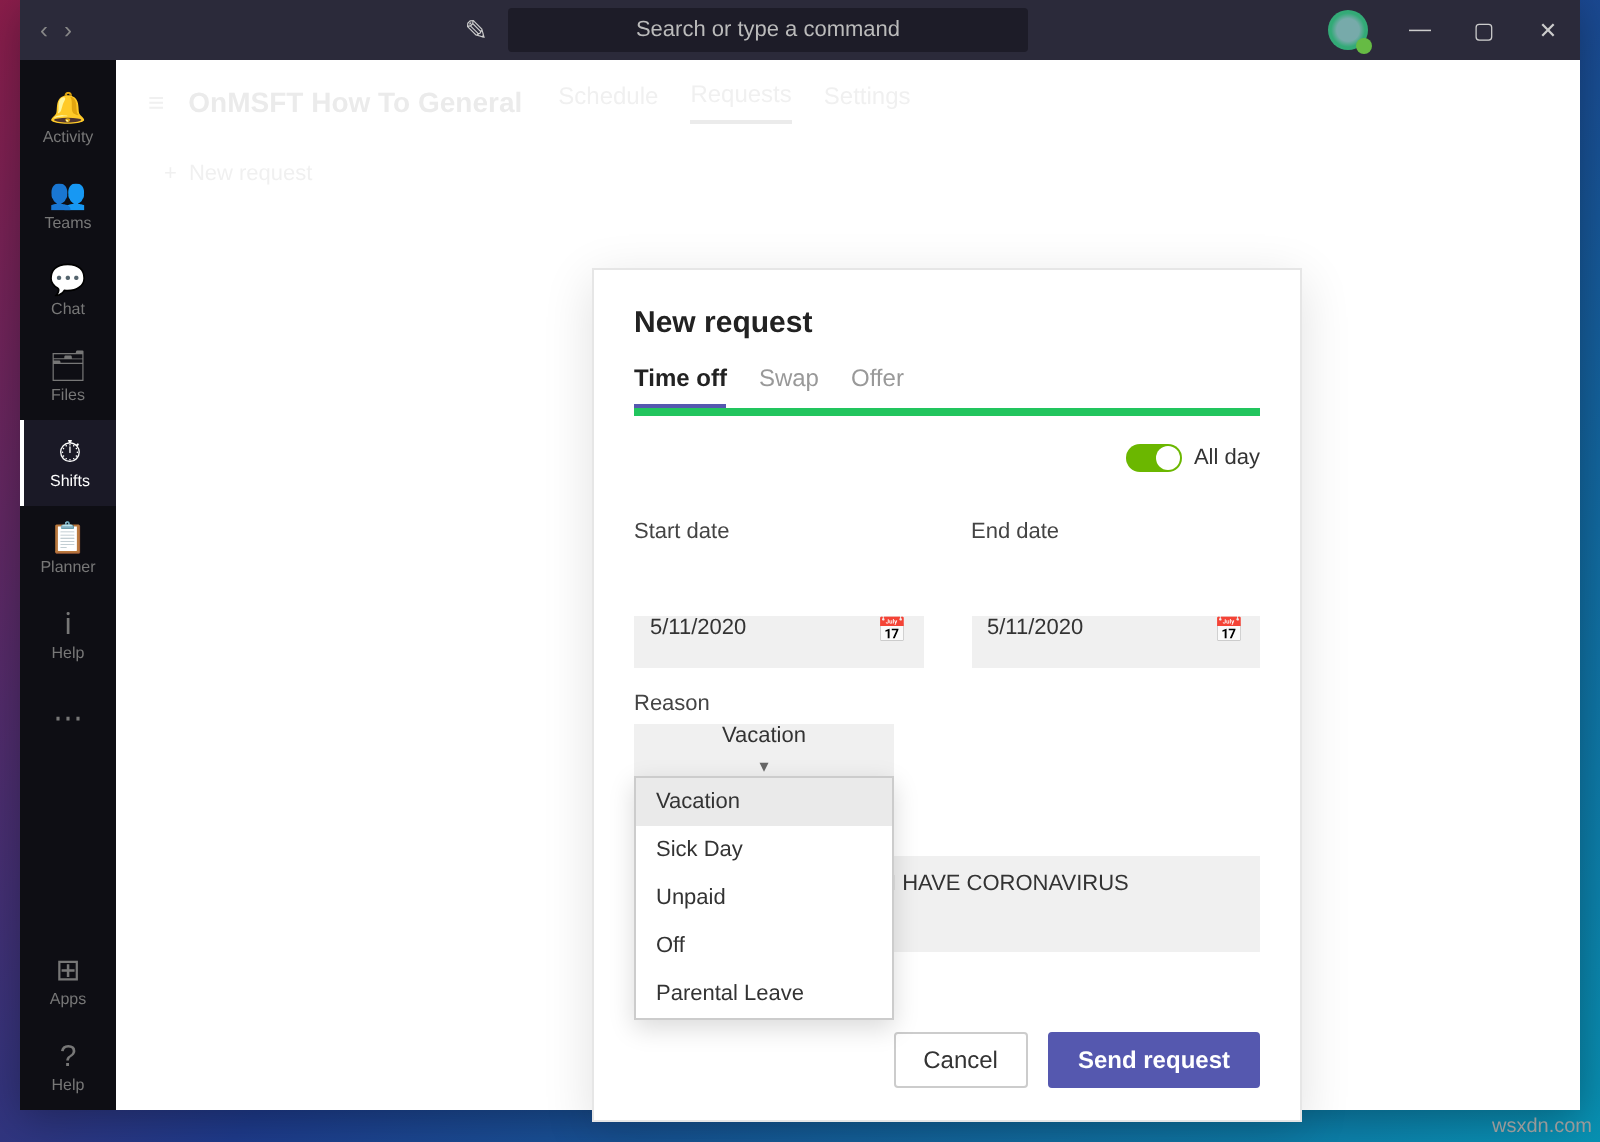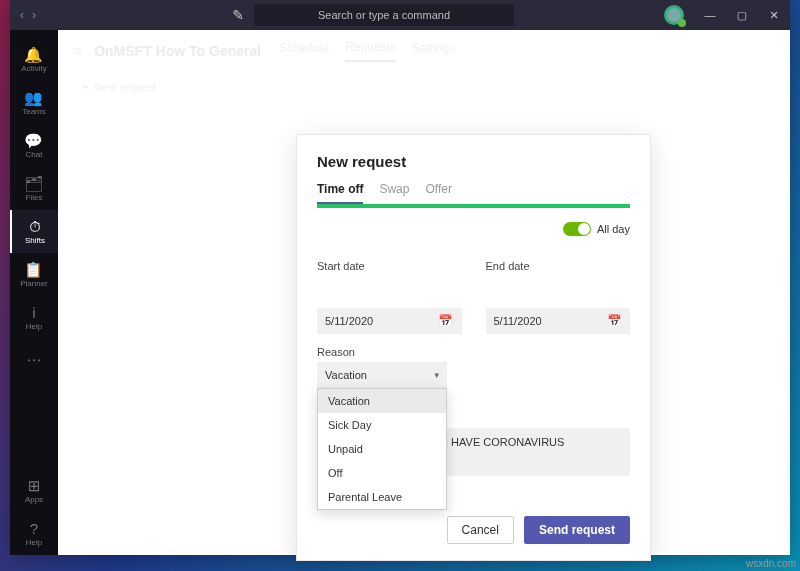--- a/index.html
+++ b/index.html
@@ -34,23 +34,23 @@
   .modal-tabs { display: flex; gap: 16px; border-bottom: 4px solid #22c55e; margin-bottom: 14px; }
   .modal-tab { font-size: 12px; color: #999; padding-bottom: 6px; cursor:pointer; }
   .modal-tab.active { color: #222; font-weight: 600; border-bottom: 2px solid #5558af; }
   .allday-row { display:flex; justify-content:flex-end; align-items:center; gap:6px; margin-bottom:24px;text-align:right; }
   .toggle { width: 28px; height: 14px; border-radius: 8px; background: #6bb700; position: relative; }
   .toggle::after { content:""; position:absolute; right:1px; top:1px; width:12px; height:12px; border-radius:50%; background:#fff; }
   .allday-label { font-size: 11px; color: #333; }
   .date-row { display:flex; gap: 24px; margin-bottom: 12px; }
   .field { flex: 1; }
   .field-label { font-size: 11px; color: #444; margin-bottom: 4px; display:block; }
-  .date-input { display:flex; align-items:center; justify-content:space-between; background:#f0f0f0; height:26px; padding:0 8px; font-size:11px; color:#333;margin-top:36px; }
+  .date-input { display:flex; align-items:flex-start; justify-content:space-between; background:#f0f0f0; height:26px; padding:0 8px; font-size:11px; color:#333;margin-top:36px; }
   .cal-icon { color:#666; font-size:12px; }
-  .reason-select { width: 130px; background:#f0f0f0; height:26px; padding:0 8px; font-size:11px; color:#333; display:flex; align-items:center; justify-content:space-between; position:relative; cursor:pointer; }
+  .reason-select { width: 130px; background:#f0f0f0; height:26px; padding:0 8px; font-size:11px; color:#333; display:flex; align-items:center; justify-content:space-between; position:relative; cursor:pointer;flex-direction:column; }
   .chev { font-size:9px; color:#666; }
   .dropdown { position:absolute; top:26px; left:0; width:130px; background:#fff; border:1px solid #ccc; box-shadow:0 4px 12px rgba(0,0,0,0.15); z-index:10; }
   .dd-item { padding:6px 10px; font-size:11px; color:#333; cursor:pointer; }
   .dd-item.sel { background:#eaeaea; }
   .note-box { background:#f0f0f0; min-height:48px; padding:8px; font-size:11px; color:#333; margin-top:40px; }
   .note-text { margin-left: 120px; }
   .modal-footer { display:flex; justify-content:flex-end; gap:10px; margin-top:40px; }
   .btn { height: 28px; padding: 0 14px; font-size: 12px; border-radius:2px; cursor:pointer; display:flex; align-items:center; }
   .btn-secondary { background:#fff; border:1px solid #ccc; color:#333;margin-left:36px; }
   .btn-primary { background:#5558af; border:1px solid #5558af; color:#fff; font-weight:600; }

